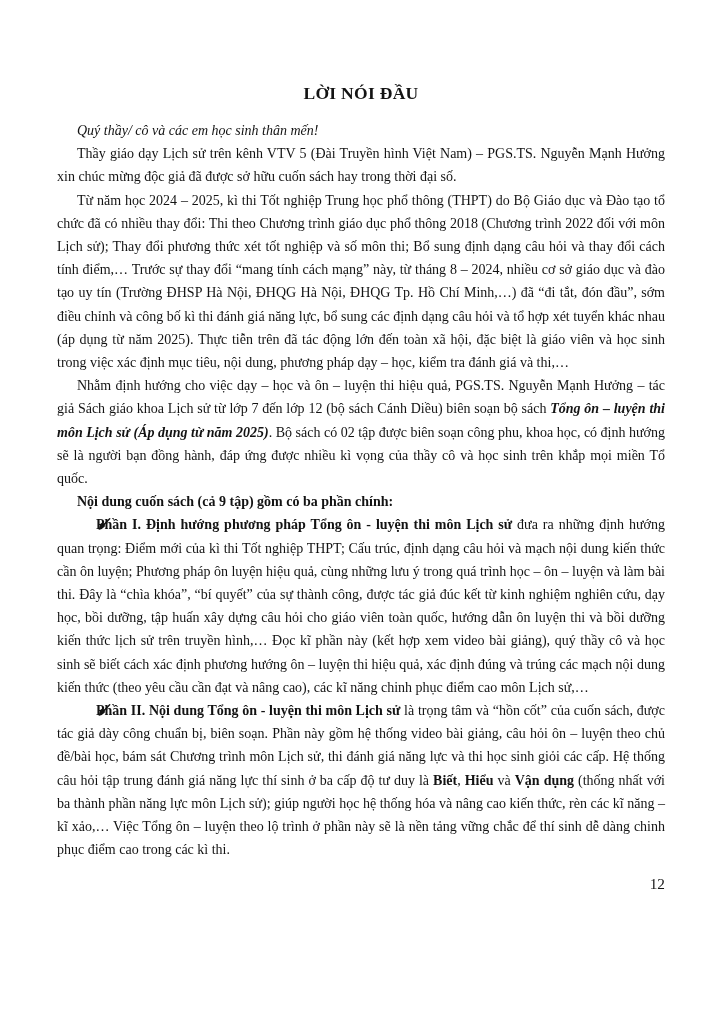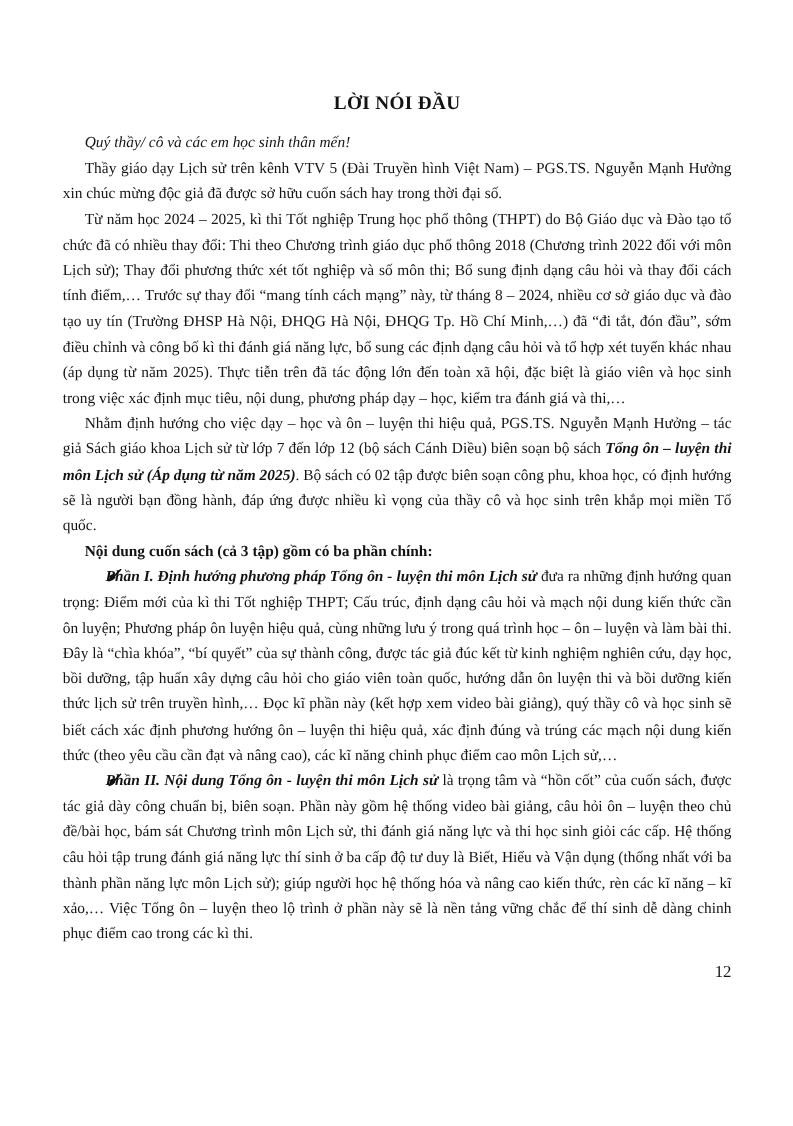--- a/index.html
+++ b/index.html
@@ -27,22 +27,22 @@
   .body-text {
     font-size: 14px;
     line-height: 23.2px;
     text-align: justify;
   }
   .body-text p { margin: 0; text-indent: 20px; }
   p.greeting { font-style: italic; }
   p.section-heading { font-weight: bold; }
   .book-title { font-weight: bold; font-style: italic; }
   .bullet-para { margin-left: 31px; text-indent: 0; }
-  .part-title { font-weight: bold; font-style: italic; }
-  .bold { font-weight: normal; }
+  .part-title { font-weight: bold; }
+  .bold { font-weight: bold; }
   .pen-icon { display: inline-block; width: 14px; height: 13px; margin-right: 5px; }
   .pen-icon svg { vertical-align: -2px; }
   .page-number {
     text-align: right;
     font-size: 15.3px;
     margin-top: 13px;
   }
 </style>
 </head>
 <body>
@@ -55,21 +55,21 @@
 
     <p class="greeting">Quý thầy/ cô và các em học sinh thân mến!</p>
 
 
     <p>Thầy giáo dạy Lịch sử trên kênh VTV 5 (Đài Truyền hình Việt Nam) – PGS.TS. Nguyễn Mạnh Hưởng xin chúc mừng độc giả đã được sở hữu cuốn sách hay trong thời đại số.</p>
 
     <p>Từ năm học 2024 – 2025, kì thi Tốt nghiệp Trung học phổ thông (THPT) do Bộ Giáo dục và Đào tạo tổ chức đã có nhiều thay đổi: Thi theo Chương trình giáo dục phổ thông 2018 (Chương trình 2022 đối với môn Lịch sử); Thay đổi phương thức xét tốt nghiệp và số môn thi; Bổ sung định dạng câu hỏi và thay đổi cách tính điểm,… Trước sự thay đổi “mang tính cách mạng” này, từ tháng 8 – 2024, nhiều cơ sở giáo dục và đào tạo uy tín (Trường ĐHSP Hà Nội, ĐHQG Hà Nội, ĐHQG Tp. Hồ Chí Minh,…) đã “đi tắt, đón đầu”, sớm điều chỉnh và công bố kì thi đánh giá năng lực, bổ sung các định dạng câu hỏi và tổ hợp xét tuyển khác nhau (áp dụng từ năm 2025). Thực tiễn trên đã tác động lớn đến toàn xã hội, đặc biệt là giáo viên và học sinh trong việc xác định mục tiêu, nội dung, phương pháp dạy – học, kiểm tra đánh giá và thi,…</p>
 
     <p><span>Nhằm định hướng cho việc dạy – học và ôn – luyện thi hiệu quả, PGS.TS. Nguyễn Mạnh Hưởng – tác giả Sách giáo khoa Lịch sử từ lớp 7 đến lớp 12 (bộ sách Cánh Diều) biên soạn bộ sách </span><span class="book-title">Tổng ôn – luyện thi môn Lịch sử (Áp dụng từ năm 2025)</span><span>. Bộ sách có 02 tập được biên soạn công phu, khoa học, có định hướng sẽ là người bạn đồng hành, đáp ứng được nhiều kì vọng của thầy cô và học sinh trên khắp mọi miền Tổ quốc.</span></p>
 
-    <p class="section-heading">Nội dung cuốn sách (cả 3 tập) gồm có ba phần chính:</p>
+    <p class="section-heading">Nội dung cuốn sách (cả 9 tập) gồm có ba phần chính:</p>
 
     <p class="bullet-para"><span class="pen-icon"><svg width="14" height="13" viewBox="0 0 24 24" aria-hidden="true">
             <path d="M2 22 L5 11 Q9 7.5 13.5 10.5 L13.5 15.5 Q10 20 2 22 Z" fill="#141414"></path>
             <path d="M8 16 L22.5 1.5" stroke="#141414" stroke-width="2.6" stroke-linecap="round" fill="none"></path>
           </svg></span><span class="part-title">Phần I. Định hướng phương pháp Tổng ôn - luyện thi môn Lịch sử</span><span> đưa ra những định hướng quan trọng: Điểm mới của kì thi Tốt nghiệp THPT; Cấu trúc, định dạng câu hỏi và mạch nội dung kiến thức cần ôn luyện; Phương pháp ôn luyện hiệu quả, cùng những lưu ý trong quá trình học – ôn – luyện và làm bài thi. Đây là “chìa khóa”, “bí quyết” của sự thành công, được tác giả đúc kết từ kinh nghiệm nghiên cứu, dạy học, bồi dưỡng, tập huấn xây dựng câu hỏi cho giáo viên toàn quốc, hướng dẫn ôn luyện thi và bồi dưỡng kiến thức lịch sử trên truyền hình,… Đọc kĩ phần này (kết hợp xem video bài giảng), quý thầy cô và học sinh sẽ biết cách xác định phương hướng ôn – luyện thi hiệu quả, xác định đúng và trúng các mạch nội dung kiến thức (theo yêu cầu cần đạt và nâng cao), các kĩ năng chinh phục điểm cao môn Lịch sử,…</span></p>
 
     <p class="bullet-para"><span class="pen-icon"><svg width="14" height="13" viewBox="0 0 24 24" aria-hidden="true">
             <path d="M2 22 L5 11 Q9 7.5 13.5 10.5 L13.5 15.5 Q10 20 2 22 Z" fill="#141414"></path>
             <path d="M8 16 L22.5 1.5" stroke="#141414" stroke-width="2.6" stroke-linecap="round" fill="none"></path>
           </svg></span><span class="part-title">Phần II. Nội dung Tổng ôn - luyện thi môn Lịch sử</span><span> là trọng tâm và “hồn cốt” của cuốn sách, được tác giả dày công chuẩn bị, biên soạn. Phần này gồm hệ thống video bài giảng, câu hỏi ôn – luyện theo chủ đề/bài học, bám sát Chương trình môn Lịch sử, thi đánh giá năng lực và thi học sinh giỏi các cấp. Hệ thống câu hỏi tập trung đánh giá năng lực thí sinh ở ba cấp độ tư duy là </span><span class="bold">Biết</span><span>, </span><span class="bold">Hiểu</span><span> và </span><span class="bold">Vận dụng</span><span> (thống nhất với ba thành phần năng lực môn Lịch sử); giúp người học hệ thống hóa và nâng cao kiến thức, rèn các kĩ năng – kĩ xảo,… Việc Tổng ôn – luyện theo lộ trình ở phần này sẽ là nền tảng vững chắc để thí sinh dễ dàng chinh phục điểm cao trong các kì thi.</span></p>

